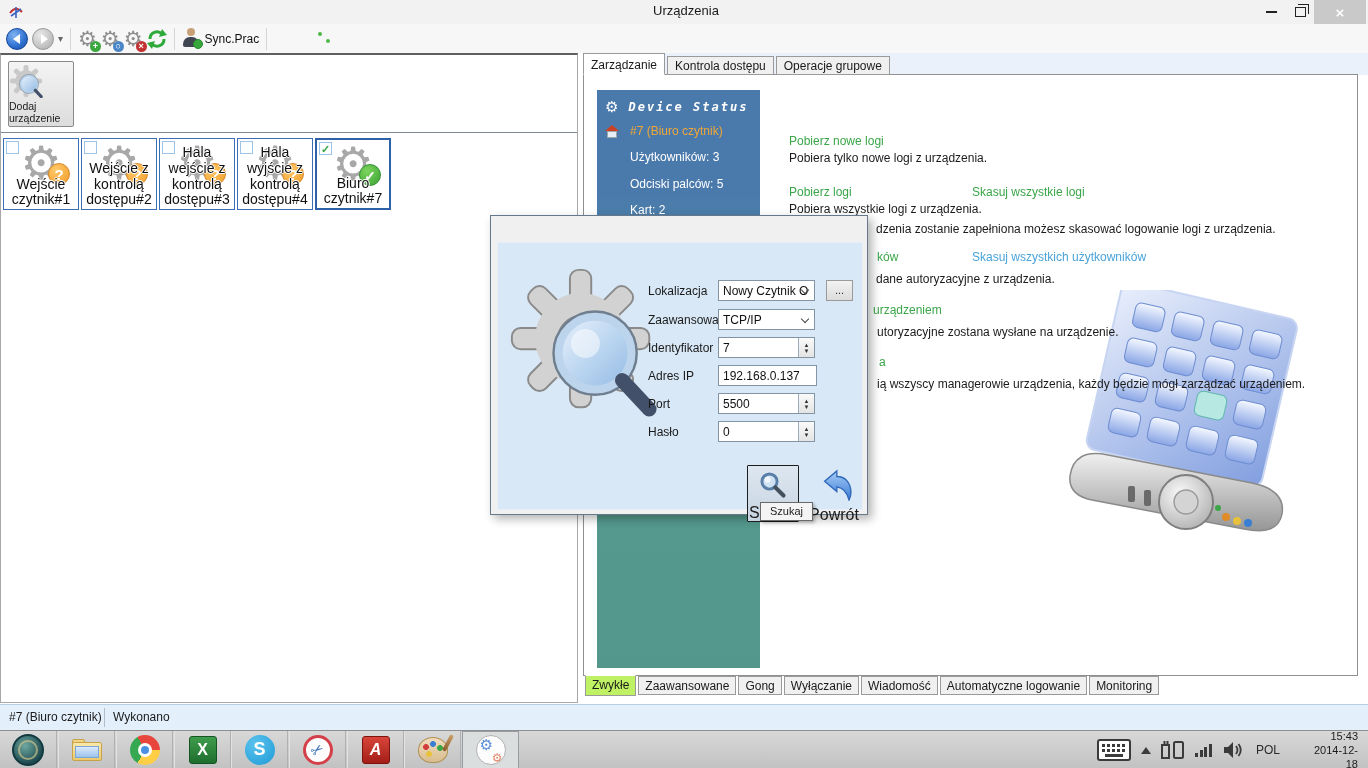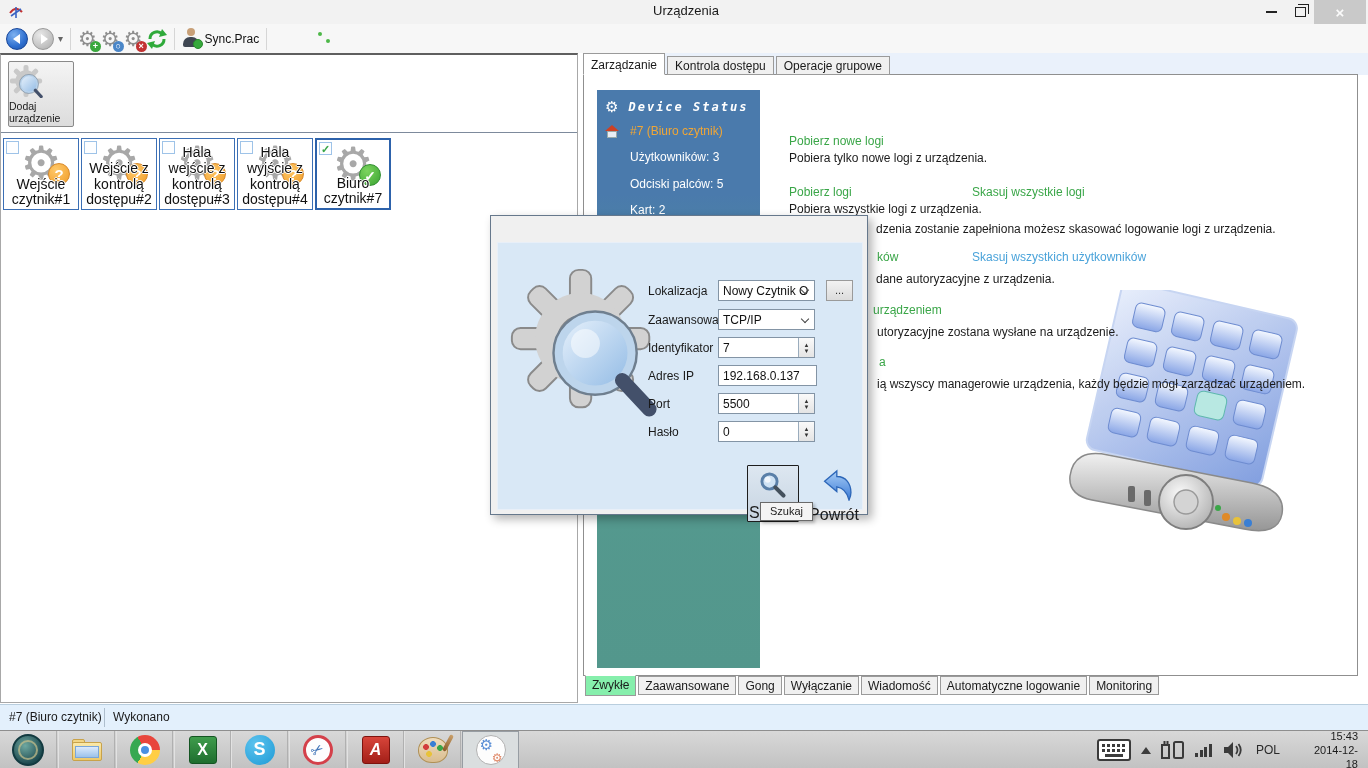--- a/index.html
+++ b/index.html
@@ -59,21 +59,21 @@
     text-shadow:1px 0 0 #fff,-1px 0 0 #fff,0 1px 0 #fff,0 -1px 0 #fff; }
 
   
   .tabstrip-bg { position:absolute; left:583px; top:53px; width:785px; height:22px; background:#eaf1fb; }
   .top-tabs { position:absolute; left:583px; top:53px; height:22px; display:flex; align-items:flex-end; z-index:3; }
   .tab { border:1px solid #9a9a9a; background:#f0f0f0; font-size:12px; color:#1a1a1a; padding:2px 7px 3px; margin-right:2px; height:19px; cursor:default; }
   .tab.active { background:#fff; height:22px; border-bottom-color:#fff; padding-top:4px; }
   .page { position:absolute; left:583px; top:74px; width:775px; height:602px; background:#fff; border:1px solid #8f8f8f; z-index:1; }
   .bottom-tabs { position:absolute; left:585px; top:676px; height:22px; display:flex; align-items:flex-start; z-index:3; }
   .btab { border:1px solid #9a9a9a; background:#f0f0f0; font-size:12px; color:#1a1a1a; padding:2px 6px 3px; margin-right:2px; height:19px; cursor:default; }
-  .btab.active { background:#86efac; height:21px; border-top-color:#fff; margin-top:-1px; }
+  .btab.active { background:#bef264; height:21px; border-top-color:#fff; margin-top:-1px; }
 
   
   .ds-panel { position:absolute; left:597px; top:90px; width:163px; height:578px; z-index:2;
     background:linear-gradient(#4a7aac 0%, #4a7aac 18%, #559a90 50%, #53978c 100%); }
   .ds-row { position:absolute; left:8px; right:4px; display:flex; align-items:center; }
   .ds-gear::before { content:"\2699"; font-size:15px; color:#fff; }
   .ds-title { font-family:"DejaVu Sans Mono", monospace; font-weight:bold; letter-spacing:2px; font-size:12px; color:#ffffff; margin-left:10px;font-style:italic; }
   .ds-home { width:15px; height:13px; position:relative; display:inline-block; }
   .ds-home .roof { position:absolute; left:0; top:0; width:0; height:0; border-left:7px solid transparent; border-right:7px solid transparent; border-bottom:6px solid #cc4125; }
   .ds-home .base { position:absolute; left:2px; top:6px; width:10px; height:7px; background:#e9edf5; border:1px solid #9aa; }

